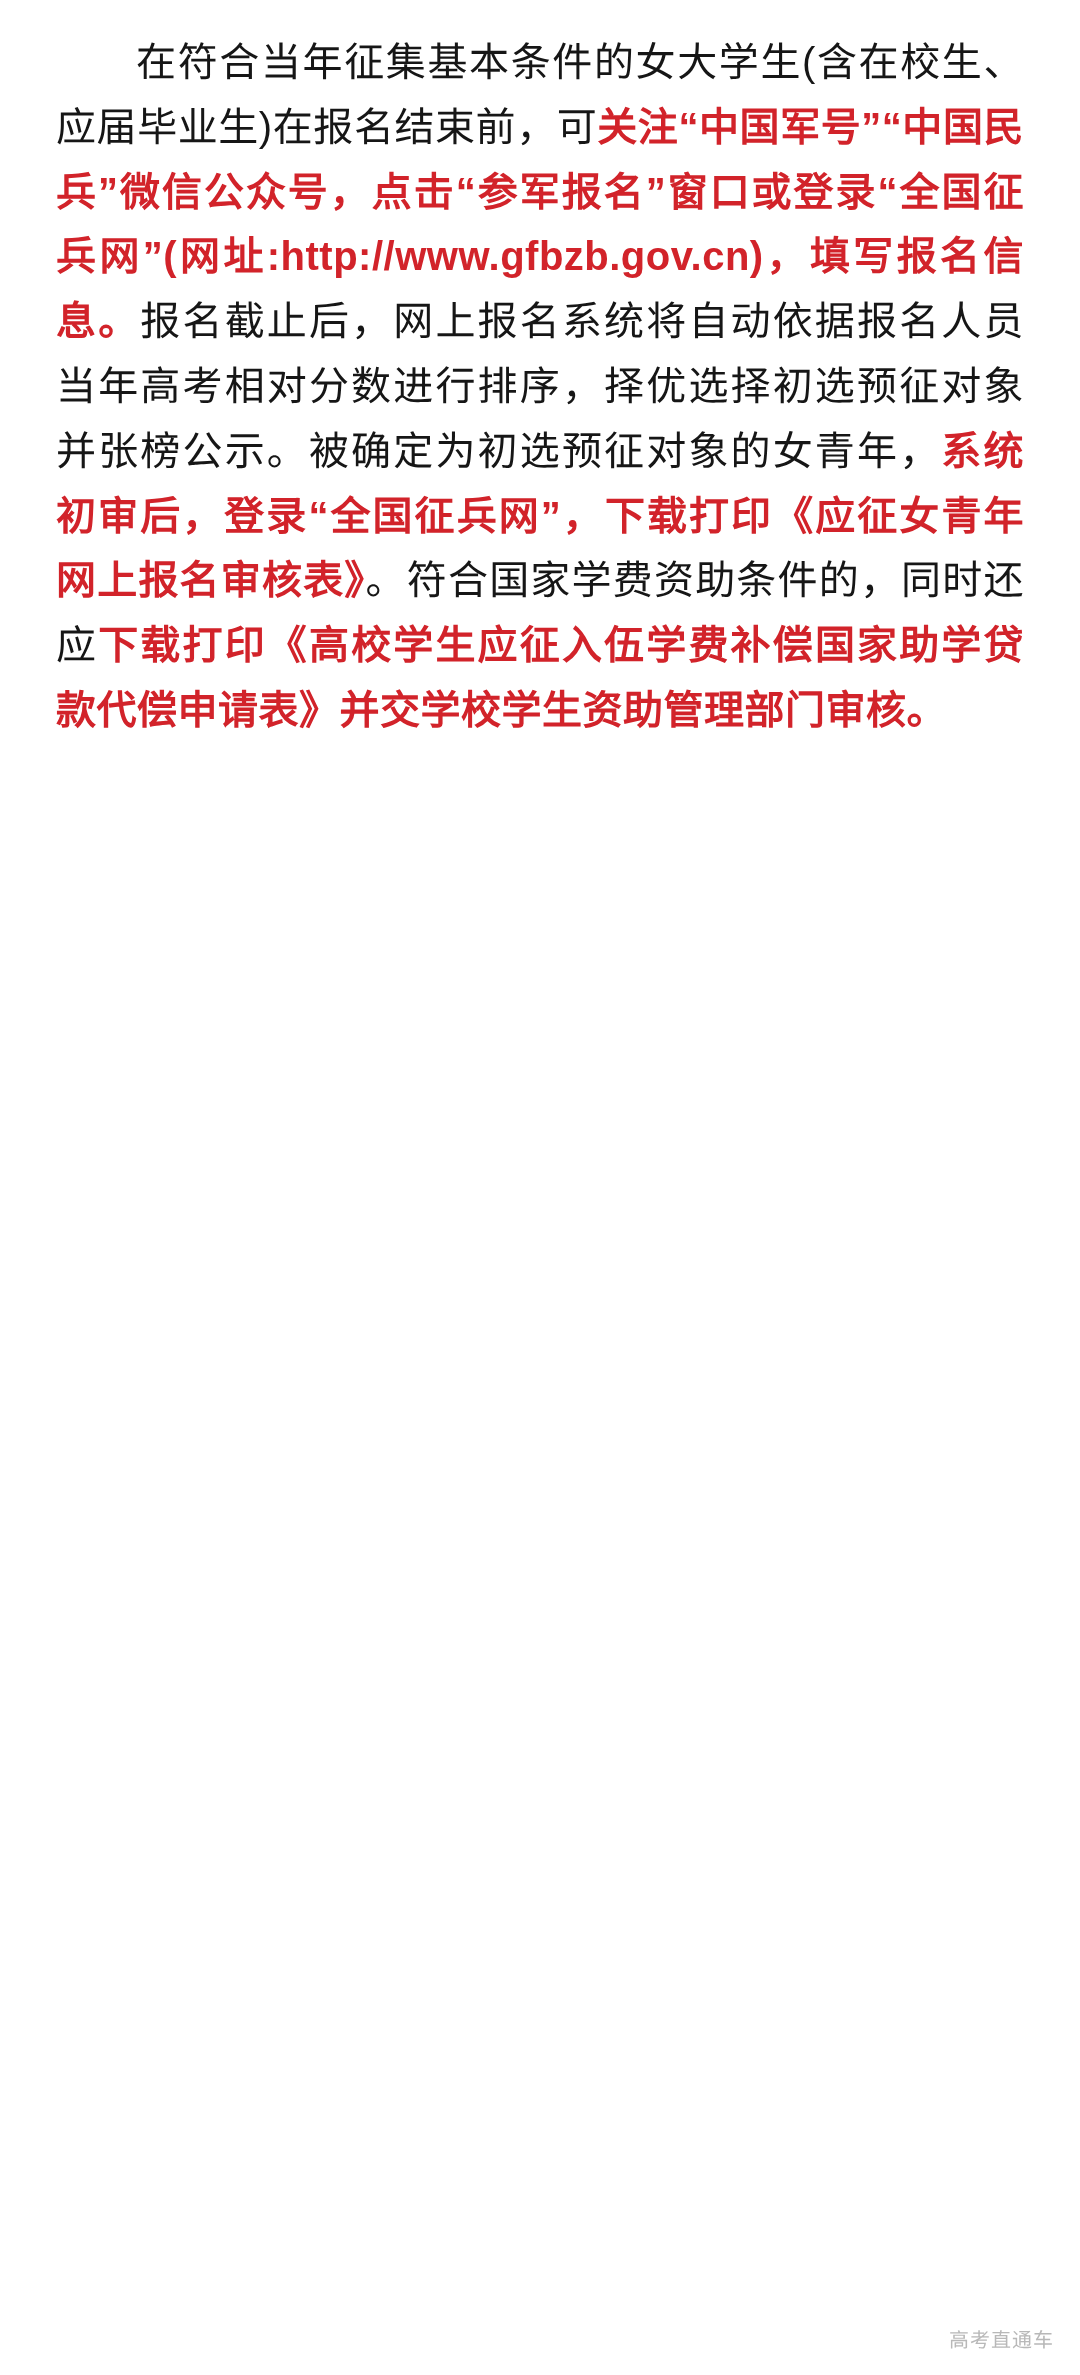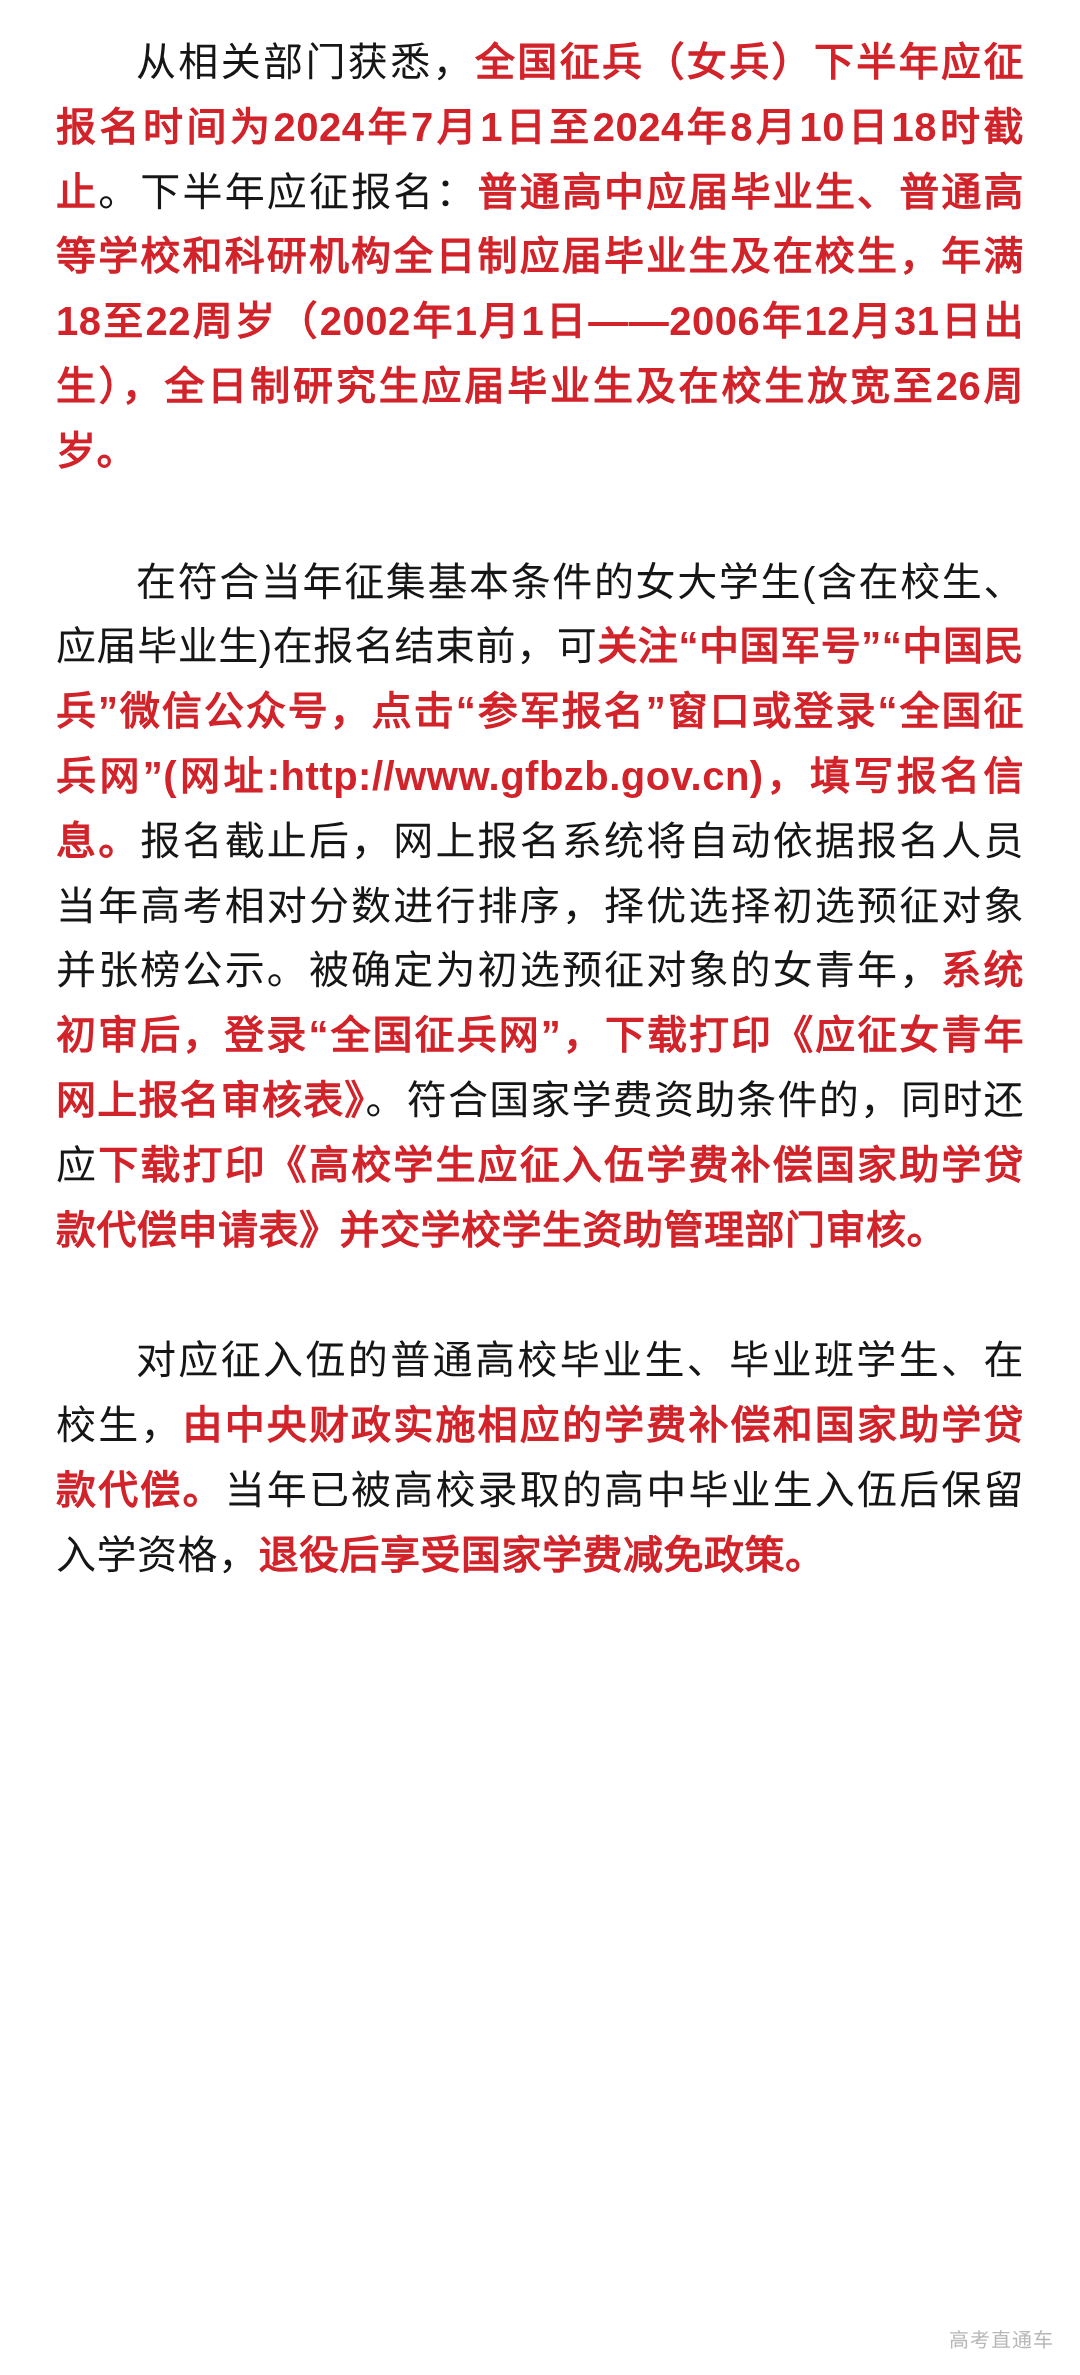--- a/index.html
+++ b/index.html
@@ -48,18 +48,16 @@
     color: #b8b8b8;
     letter-spacing: 1px;
     font-family: "Liberation Sans", "DejaVu Sans", sans-serif;
     text-align: center;
   }
 </style>
 </head>
 <body>
 
 <div id="article">
-    <p class="para"><span class="plain">从相关部门获悉，</span><span class="hl">全国征兵（女兵）下半年应征报名时间为2024年7月1日至2024年8月10日18时截止</span><span class="plain">。下半年应征报名：</span><span class="hl">普通高中应届毕业生、普通高等学校和科研机构全日制应届毕业生及在校生，年满18至22周岁（2002年1月1日——2006年12月31日出生），全日制研究生应届毕业生及在校生放宽至26周岁。</span></p>
     <p class="para"><span class="plain">在符合当年征集基本条件的女大学生(含在校生、应届毕业生)在报名结束前，可</span><span class="hl">关注“中国军号”“中国民兵”微信公众号，点击“参军报名”窗口或登录“全国征兵网”(网址:http://www.gfbzb.gov.cn)，填写报名信息。</span><span class="plain">报名截止后，网上报名系统将自动依据报名人员当年高考相对分数进行排序，择优选择初选预征对象并张榜公示。被确定为初选预征对象的女青年，</span><span class="hl">系统初审后，登录“全国征兵网”，下载打印《应征女青年网上报名审核表》</span><span class="plain">。符合国家学费资助条件的，同时还应</span><span class="hl">下载打印《高校学生应征入伍学费补偿国家助学贷款代偿申请表》并交学校学生资助管理部门审核。</span></p>
-    <p class="para"><span class="plain">对应征入伍的普通高校毕业生、毕业班学生、在校生，</span><span class="hl">由中央财政实施相应的学费补偿和国家助学贷款代偿。</span><span class="plain">当年已被高校录取的高中毕业生入伍后保留入学资格，</span><span class="hl">退役后享受国家学费减免政策。</span></p>
   </div>
 
 <div id="watermark">高考直通车</div>
 
 </body></html>

